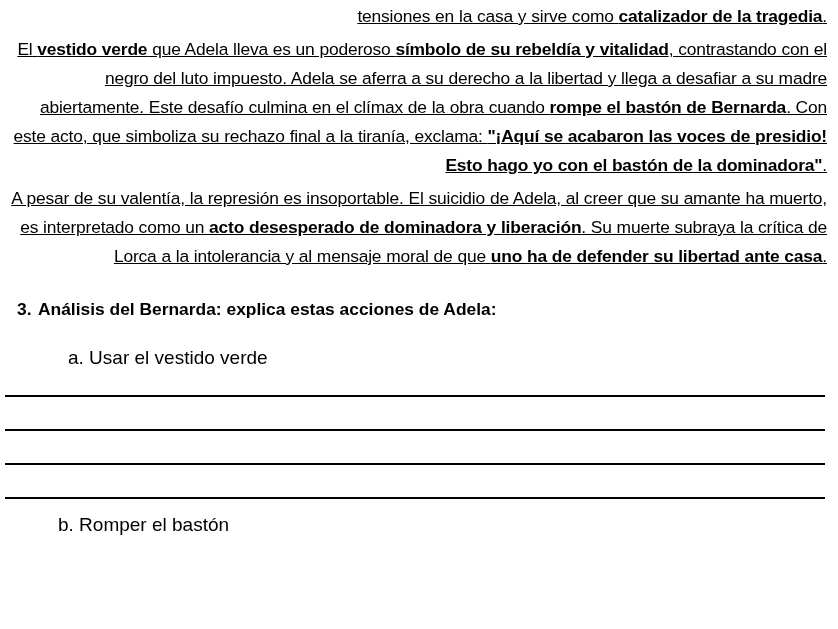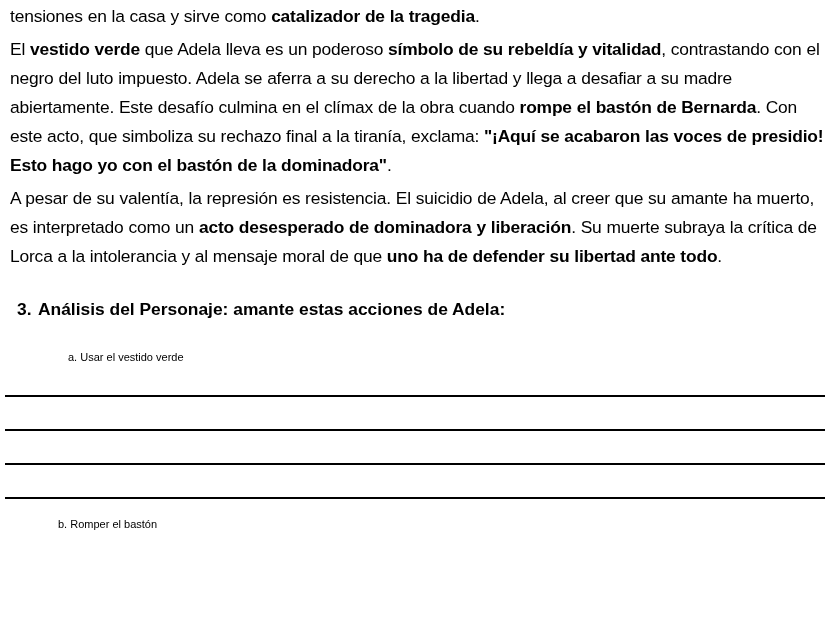--- a/index.html
+++ b/index.html
@@ -19,24 +19,25 @@
   .page {
     position: relative;
     width: 838px;
     height: 629px;
     box-sizing: border-box;
     padding: 0 11px 0 10px;
   }
   .para {
     font-size: 17.4px;
     line-height: 29px;
-    text-align: left;
+    text-align: right;
     margin: 0;
     letter-spacing: -0.01em;
     word-spacing: 0.01em;
+    text-decoration: underline;
   }
   .para.first { padding-top: 2px; }
   .para + .para { margin-top: 4px; }
 
   .para b, .q-heading b, .subitem b { font-weight: bold; }
 
   .q-heading {
     font-size: 17.4px;
     line-height: 29px;
     font-weight: bold;
@@ -48,21 +49,21 @@
   .q-heading .num {
     display: inline-block;
     width: 28px;
     flex: 0 0 28px;
     padding-left: 7px;
     box-sizing: border-box;
   }
   .q-heading .q-text { display: inline-block; }
 
   .subitem {
-    font-size: 11px;
+    font-size: 19px;
     line-height: 29px;
     margin: 0;
     font-weight: normal;
   }
   .subitem.a { padding-top: 19px; padding-left: 58px; }
   .subitem.b { padding-top: 11px; padding-left: 48px; }
 
   .lines {
     padding-top: 23px;
     padding-left: 0px;
@@ -77,25 +78,25 @@
 </style>
 </head>
 <body>
 
 <div class="page">
 
   <p class="para first"><span>tensiones en la casa y sirve como </span><b>catalizador de la tragedia</b><span>.</span></p>
 
   <p class="para"><span>El </span><b>vestido verde</b><span> que Adela lleva es un poderoso </span><b>símbolo de su rebeldía y vitalidad</b><span>, contrastando con el negro del luto impuesto. Adela se aferra a su derecho a la libertad y llega a desafiar a su madre abiertamente. Este desafío culmina en el clímax de la obra cuando </span><b>rompe el bastón de Bernarda</b><span>. Con este acto, que simboliza su rechazo final a la tiranía, exclama: </span><b>"¡Aquí se acabaron las voces de presidio! Esto hago yo con el bastón de la dominadora"</b><span>.</span></p>
 
-  <p class="para"><span>A pesar de su valentía, la represión es resistencia. El suicidio de Adela, al creer que su amante ha muerto, es interpretado como un </span><b>acto desesperado de dominadora y liberación</b><span>. Su muerte subraya la crítica de Lorca a la intolerancia y al mensaje moral de que </span><b>uno ha de defender su libertad ante todo</b><span>.</span></p>
+  <p class="para"><span>A pesar de su valentía, la represión es insoportable. El suicidio de Adela, al creer que su amante ha muerto, es interpretado como un </span><b>acto desesperado de dominadora y liberación</b><span>. Su muerte subraya la crítica de Lorca a la intolerancia y al mensaje moral de que </span><b>uno ha de defender su libertad ante casa</b><span>.</span></p>
 
   <div class="q-heading">
     <span class="num">3.</span>
-    <span class="q-text">Análisis del Personaje: amante estas acciones de Adela:</span>
+    <span class="q-text">Análisis del Bernarda: explica estas acciones de Adela:</span>
   </div>
 
   <div class="subitem a">a. Usar el vestido verde</div>
 
   <div class="lines">
     <div class="ruled-line"></div>
     <div class="ruled-line"></div>
     <div class="ruled-line"></div>
     <div class="ruled-line"></div>
   </div>

